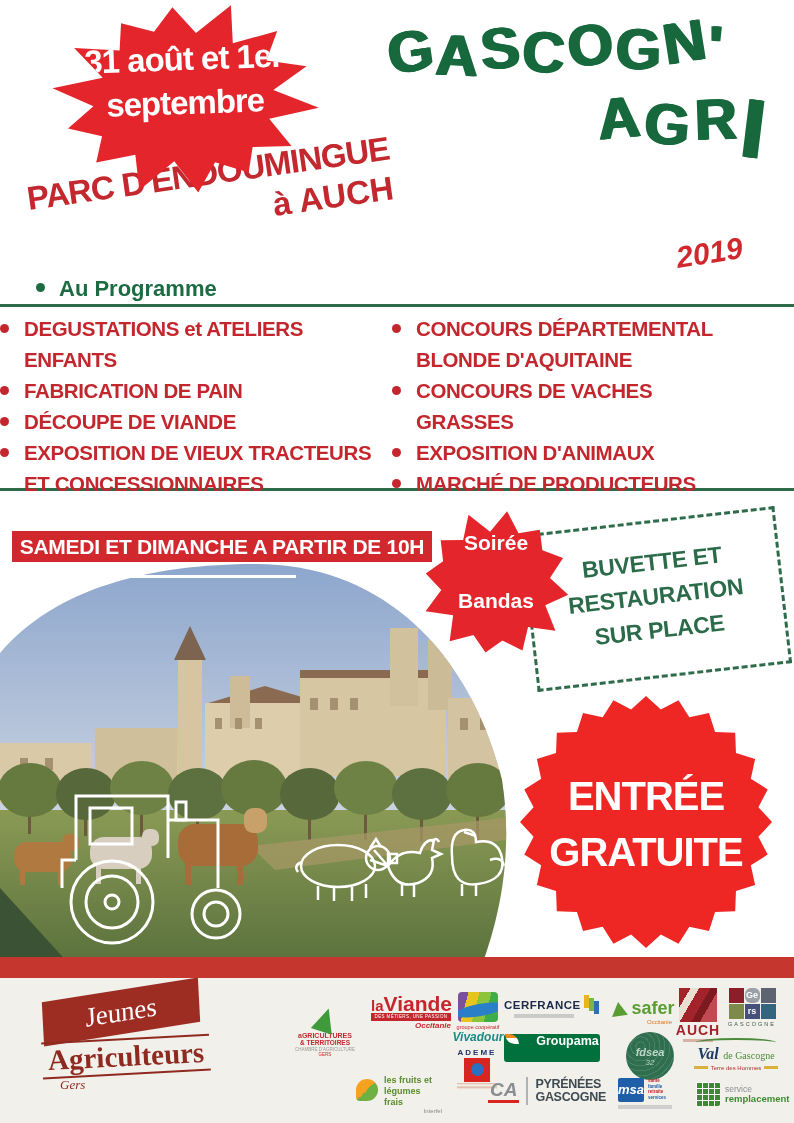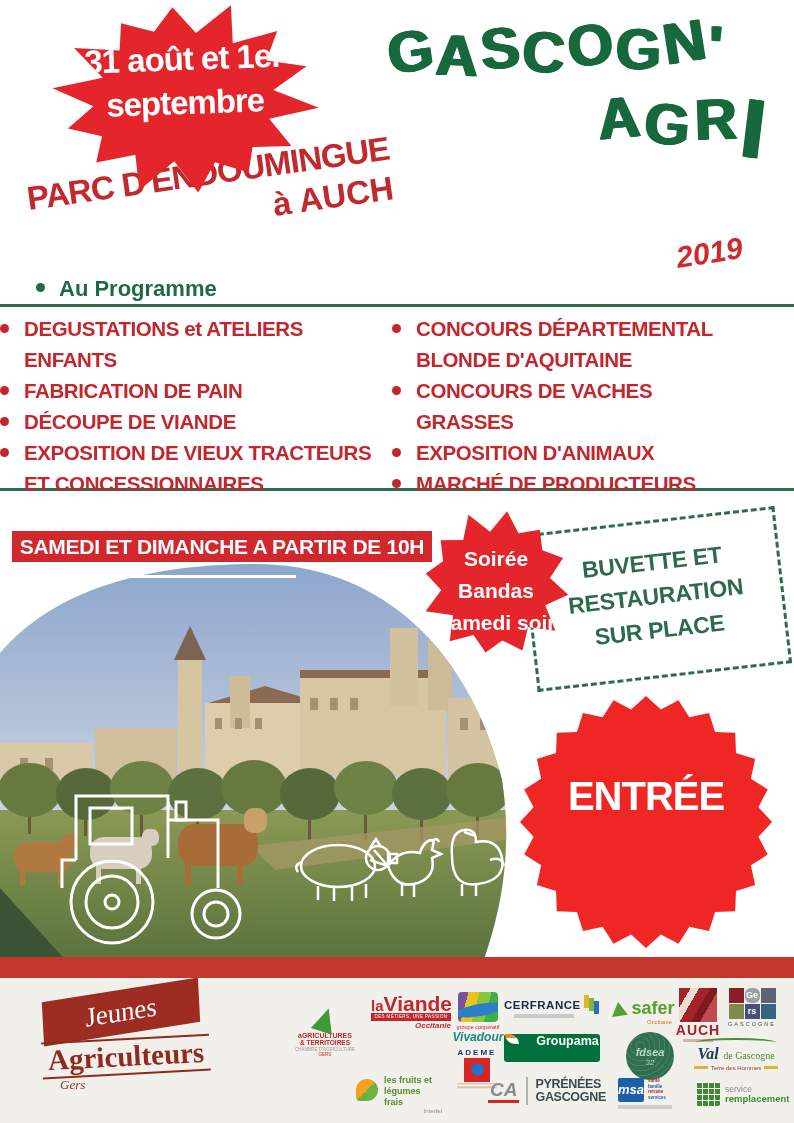--- a/index.html
+++ b/index.html
@@ -44,22 +44,22 @@
                         background:#c3272d;}
 
   
   .banner{position:absolute;left:12px;top:531px;width:420px;height:31px;background:#d1282e;color:#fff;
           font-size:21px;font-weight:bold;letter-spacing:-0.3px;text-align:center;line-height:31px;z-index:6;}
   .white-underline{position:absolute;left:118px;top:575px;width:178px;height:3px;background:#fff;z-index:6;}
 
   
   .soiree{position:absolute;left:420px;top:509px;width:152px;height:150px;background:#e4252b;color:#fff;
           text-align:center;z-index:7;}
-  .soiree div{font-size:21px;font-weight:bold;line-height:32px;}
-  .soiree .l1{margin-top:34px;}
+  .soiree div{font-size:21px;font-weight:bold;line-height:32px;margin-top:26px;}
+  .soiree .l1{margin-top:18px;}
 
   
   .stamp{position:absolute;left:528px;top:520px;width:250px;height:152px;border:3px dashed #2e6b4a;
          transform:rotate(-6.5deg);text-align:center;color:#2c6b4a;z-index:4;background:#fff;}
   .stamp div{font-size:23px;font-weight:bold;line-height:34px;letter-spacing:-0.3px;}
   .stamp .l1{margin-top:22px;}
 
   
   .entry{position:absolute;left:520px;top:696px;width:252px;height:252px;background:#ee2724;color:#fff;
          text-align:center;z-index:5;}
@@ -362,20 +362,21 @@
   </div>
 
   <div class="stamp">
     <div class="l1">BUVETTE ET</div>
     <div class="l2">RESTAURATION</div>
     <div class="l3">SUR PLACE</div>
   </div>
 
   <div class="entry" style="clip-path: polygon(100% 50%, 94.6% 55.9%, 98.3% 62.9%, 91.6% 67.2%, 93.3% 75%, 85.7% 77.4%, 85.4% 85.4%, 77.4% 85.7%, 75% 93.3%, 67.2% 91.6%, 62.9% 98.3%, 55.9% 94.6%, 50% 100%, 44.1% 94.6%, 37.1% 98.3%, 32.8% 91.6%, 25% 93.3%, 22.6% 85.7%, 14.6% 85.4%, 14.3% 77.4%, 6.7% 75%, 8.4% 67.2%, 1.7% 62.9%, 5.4% 55.9%, 0% 50%, 5.4% 44.1%, 1.7% 37.1%, 8.4% 32.8%, 6.7% 25%, 14.3% 22.6%, 14.6% 14.6%, 22.6% 14.3%, 25% 6.7%, 32.8% 8.4%, 37.1% 1.7%, 44.1% 5.4%, 50% 0%, 55.9% 5.4%, 62.9% 1.7%, 67.2% 8.4%, 75% 6.7%, 77.4% 14.3%, 85.4% 14.6%, 85.7% 22.6%, 93.3% 25%, 91.6% 32.8%, 98.3% 37.1%, 94.6% 44.1%);">
     <div class="l1">ENTRÉE</div>
+    <div class="l2">GRATUITE</div>
   </div>
 
   <div class="red-bar"></div>
 
   <div class="sponsors">
 
     <div class="sp ja">
       <div class="ja-block">Jeunes</div>
       <div class="ja-agric">Agriculteurs</div>
       <div class="ja-gers">Gers</div>

